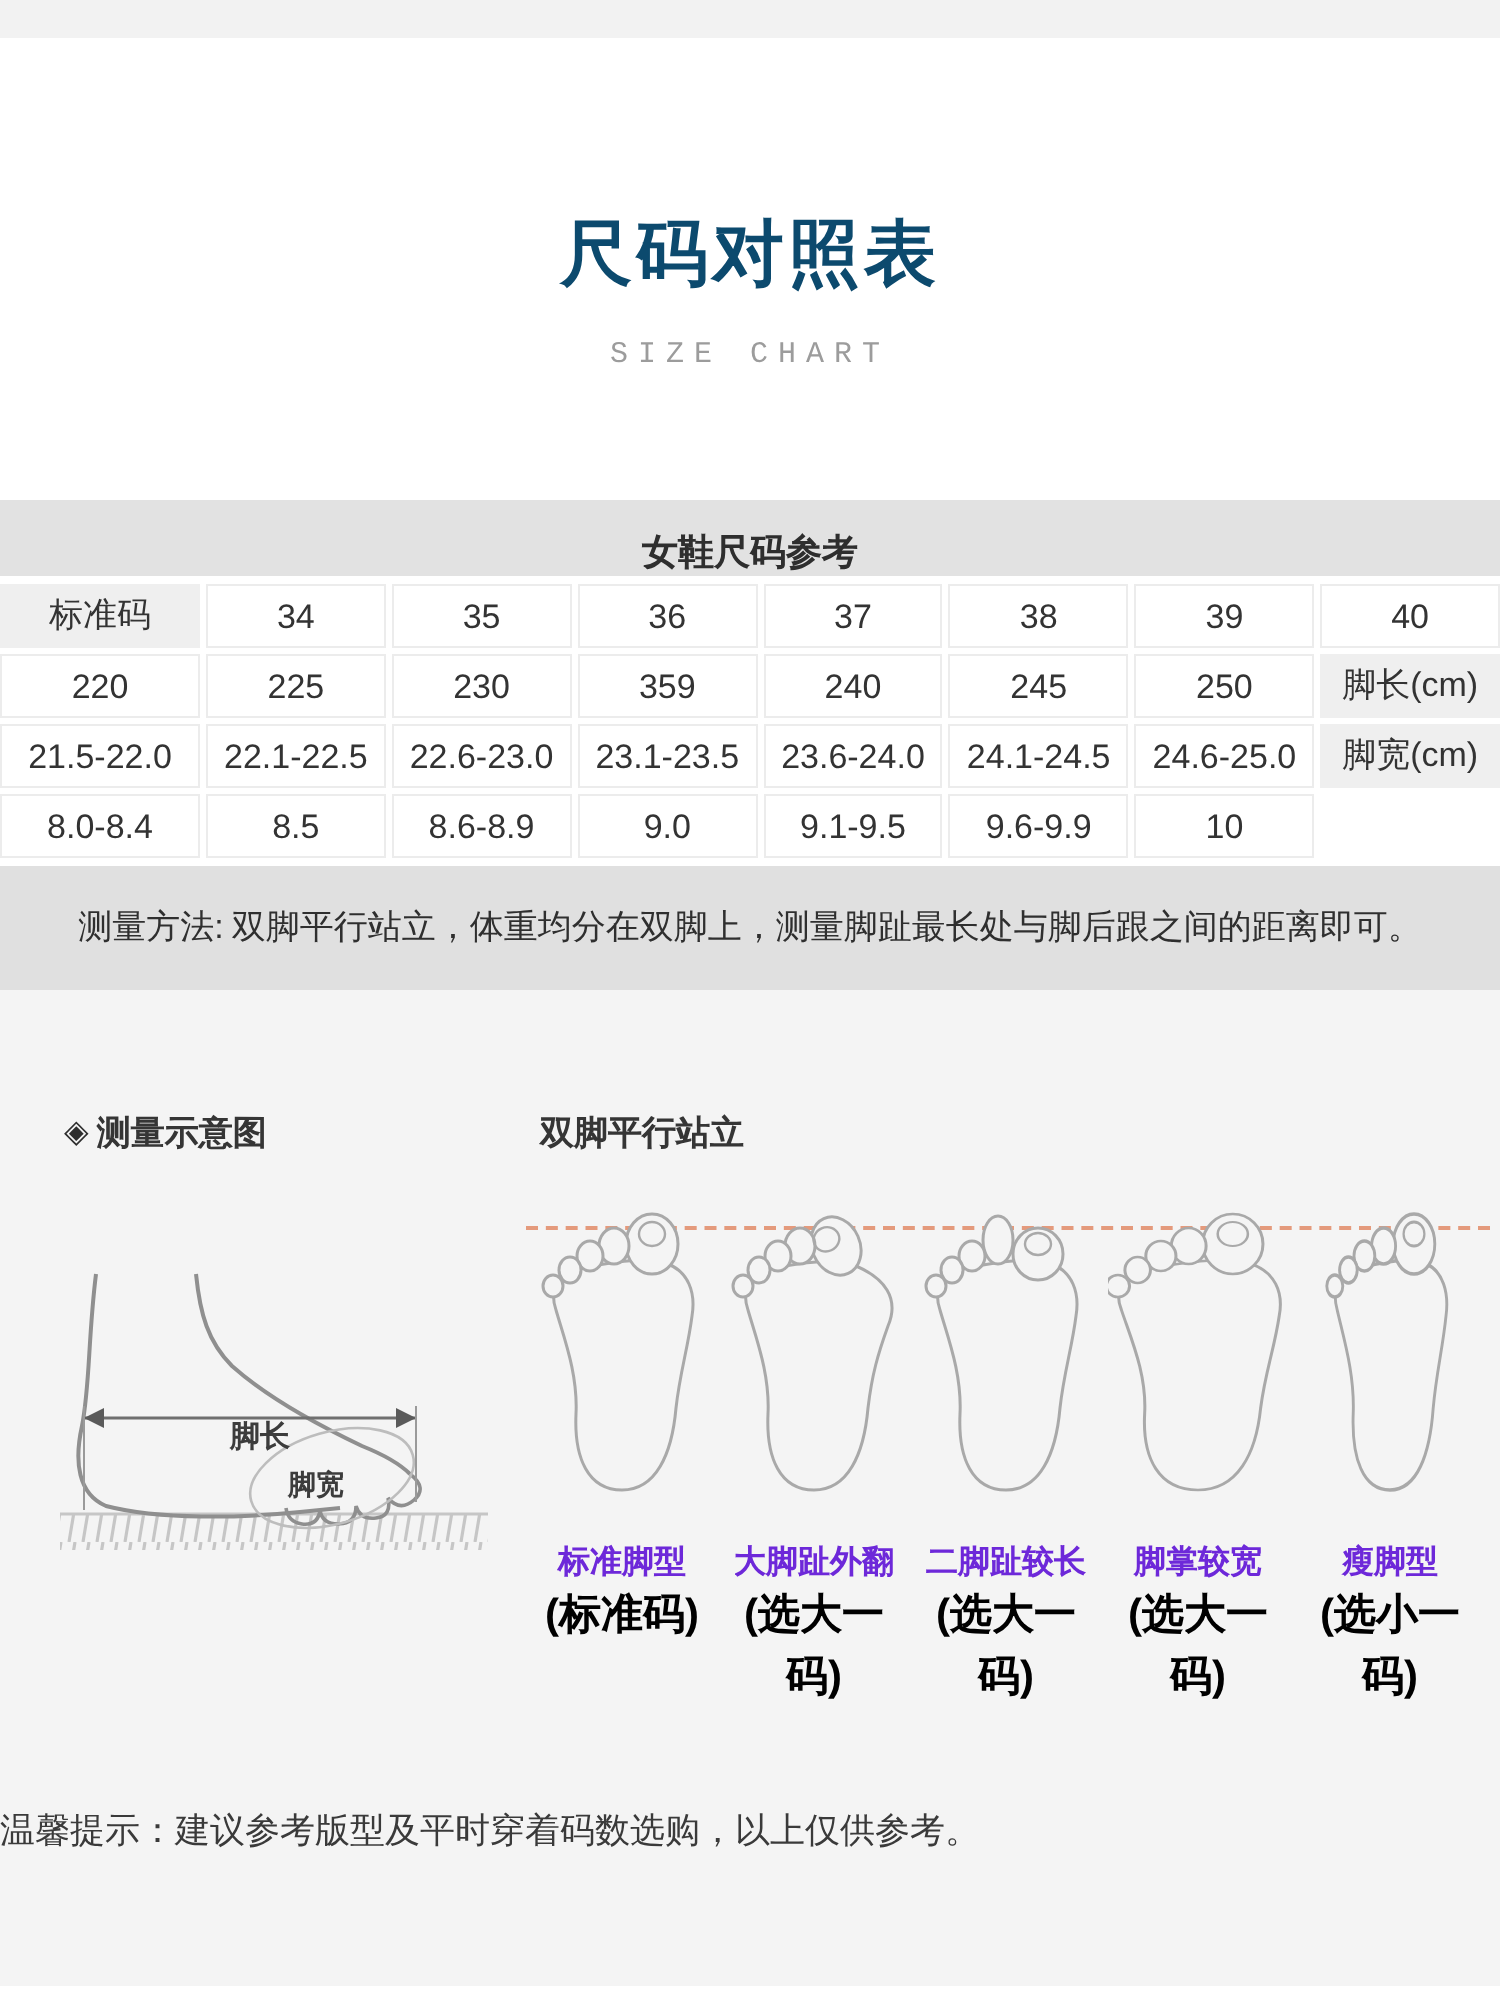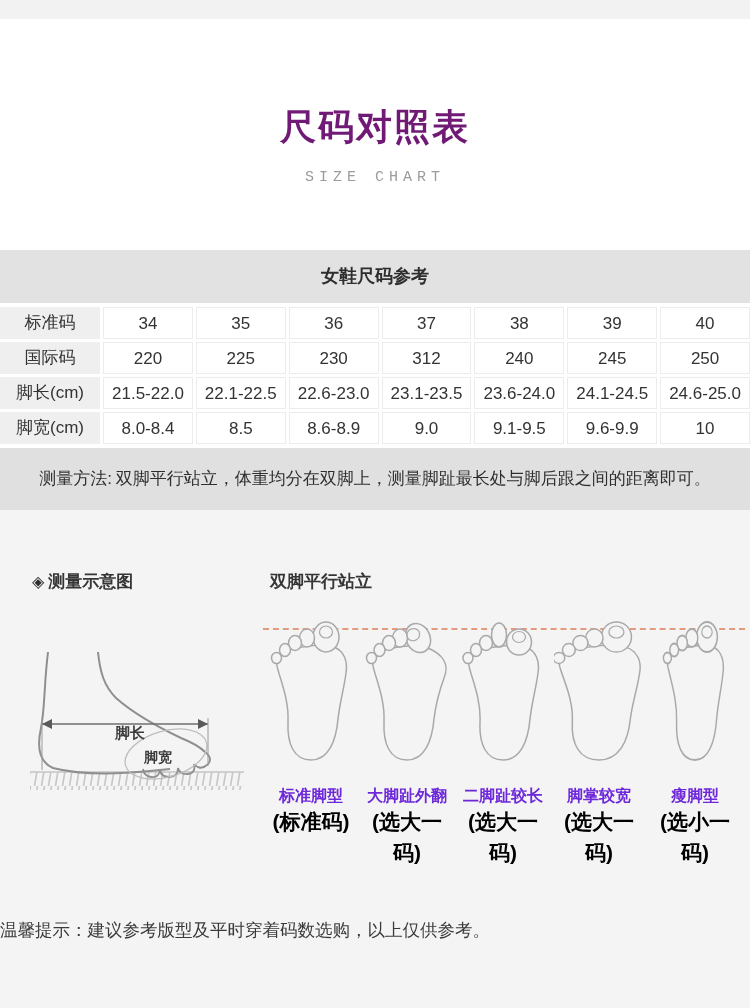--- a/index.html
+++ b/index.html
@@ -10,24 +10,24 @@
   }
   *{margin:0;padding:0;box-sizing:border-box;}
   html,body{background:#ffffff;}
   body{
     width:750px;height:1008px;overflow:hidden;position:relative;
     font-family:"Liberation Sans","DejaVu Sans",sans-serif;color:var(--text);
   }
   .top-band{height:19px;background:var(--top_band);}
   
   .header{background:#fff;text-align:center;padding-top:84px;height:231px;}
-  .title{font-size:36px;font-weight:700;letter-spacing:2px;color:#701a75;}
+  .title{font-size:36px;font-weight:700;letter-spacing:2px;color:#0c4a6e;}
   .subtitle{margin-top:17px;font-size:15px;letter-spacing:5px;color:var(--subtitle);font-family:Liberation Mono, monospace;}
   
-  .caption-band{height:53px;line-height:53px;background:var(--caption_band);
+  .caption-band{height:38px;line-height:53px;background:var(--caption_band);
     text-align:center;font-size:18px;font-weight:700;color:#2e2e2e;}
   .size-grid{margin-top:4px;display:grid;grid-template-columns:100px repeat(7,1fr);
     grid-gap:3px;gap:3px;}
   .size-grid .cell{height:32px;line-height:32px;text-align:center;font-size:17px;}
   .size-grid .label-cell{background:var(--label_cell);}
   .size-grid .value-cell{background:#fff;border:1px solid var(--value_border);}
   
   .method-band{position:relative;margin-top:4px;height:62px;background:var(--method_band);
     text-align:center;font-size:17px;line-height:62px;color:#2f2f2f;white-space:nowrap;}
   .method-band b{font-weight:400;margin-right:4px;}
@@ -66,25 +66,24 @@
   <div class="caption-band">女鞋尺码参考</div>
   <div class="size-grid" id="size-grid">
       <div class="cell label-cell">标准码</div>
       <div class="cell value-cell">34</div>
       <div class="cell value-cell">35</div>
       <div class="cell value-cell">36</div>
       <div class="cell value-cell">37</div>
       <div class="cell value-cell">38</div>
       <div class="cell value-cell">39</div>
       <div class="cell value-cell">40</div>
-      <div class="cell label-cell">国际码</div>
       <div class="cell value-cell">220</div>
       <div class="cell value-cell">225</div>
       <div class="cell value-cell">230</div>
-      <div class="cell value-cell">312</div>
+      <div class="cell value-cell">359</div>
       <div class="cell value-cell">240</div>
       <div class="cell value-cell">245</div>
       <div class="cell value-cell">250</div>
       <div class="cell label-cell">脚长(cm)</div>
       <div class="cell value-cell">21.5-22.0</div>
       <div class="cell value-cell">22.1-22.5</div>
       <div class="cell value-cell">22.6-23.0</div>
       <div class="cell value-cell">23.1-23.5</div>
       <div class="cell value-cell">23.6-24.0</div>
       <div class="cell value-cell">24.1-24.5</div>

